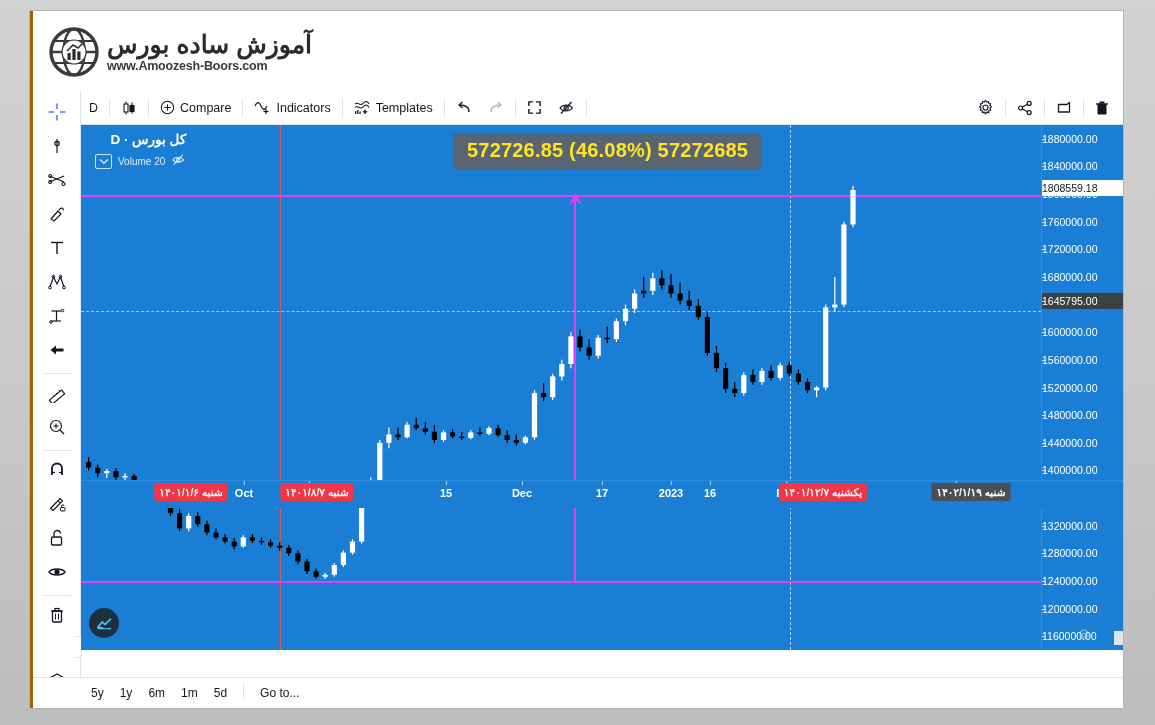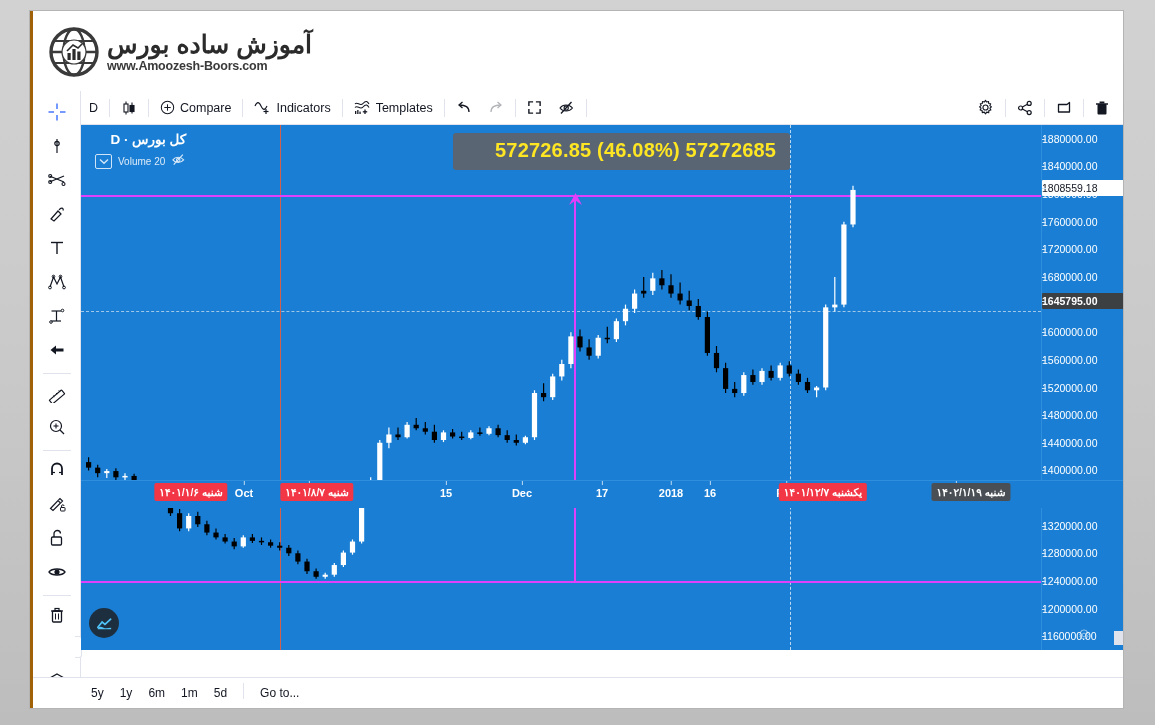--- a/index.html
+++ b/index.html
@@ -128,21 +128,21 @@
 
   
   #quote-box {
     position: absolute; left: 372px; top: 8px;
     background: #596573; border-radius: 3px;
     padding: 6px 14px 8px;
     z-index: 8;
   }
   #quote-text {
     font-size: 20px; font-weight: bold; color: #ffe623;
-    letter-spacing: .2px; white-space: nowrap; margin-left: 28px;
+    letter-spacing: .2px; white-space: nowrap;
   }
 
   
   .p-tick {
     position: absolute; right: 0;
     font-size: 10.5px; color: #ffffff;
     white-space: nowrap;
     padding-right: 4px;
     transform: translateY(-50%);
     width: 100%; text-align: left;
@@ -150,21 +150,21 @@
   .p-tick::before {
     content: ""; position: absolute; left: 0; top: 50%;
     width: 4px; height: 1px; background: #cfe4f7;
   }
   .p-tick.hl-white {
     background: #ffffff; color: #131722; font-weight: normal;
     padding: 2px 4px 2px 0; border-radius: 1px;
   }
   .p-tick.hl-dark {
     background: #3c4043; color: #ffffff;
-    padding: 2px 4px 2px 0; border-radius: 1px; font-weight: bold;
+    padding: 2px 4px 2px 0; border-radius: 1px;
   }
   #axis-gear {
     position: absolute; left: 50%; bottom: 4px;
     transform: translateX(-50%);
     opacity: .55; cursor: pointer;
   }
 
   .t-tick {
     position: absolute; top: 6px;
     font-size: 11px; font-weight: bold; color: #ffffff;
@@ -807,21 +807,21 @@
         <div class="p-tick hl-white" style="top: 63.1664px;">1808559.18</div>
         <div class="p-tick hl-dark" style="top: 175.602px;">1645795.00</div>
       </div>
 
     <div id="time-axis">
         <div class="t-tick" style="left: 163px;">Oct</div>
         <div class="t-tick" style="left: 228px;">16</div>
         <div class="t-tick" style="left: 365px;">15</div>
         <div class="t-tick" style="left: 441px;">Dec</div>
         <div class="t-tick" style="left: 521px;">17</div>
-        <div class="t-tick" style="left: 590px;">2018</div>
+        <div class="t-tick" style="left: 590px;">2023</div>
         <div class="t-tick" style="left: 629px;">16</div>
         <div class="t-tick" style="left: 705px;">Feb</div>
         <div class="t-tick" style="left: 875px;">15</div>
         <div class="t-badge red" style="left: 110px;">شنبه ۱۴۰۱/۱/۶</div>
         <div class="t-badge red" style="left: 236px;">شنبه ۱۴۰۱/۸/۷</div>
         <div class="t-badge red" style="left: 742px;">یکشنبه ۱۴۰۱/۱۲/۷</div>
         <div class="t-badge dark" style="left: 890px;">شنبه ۱۴۰۲/۱/۱۹</div>
       </div>
   </div>
 

